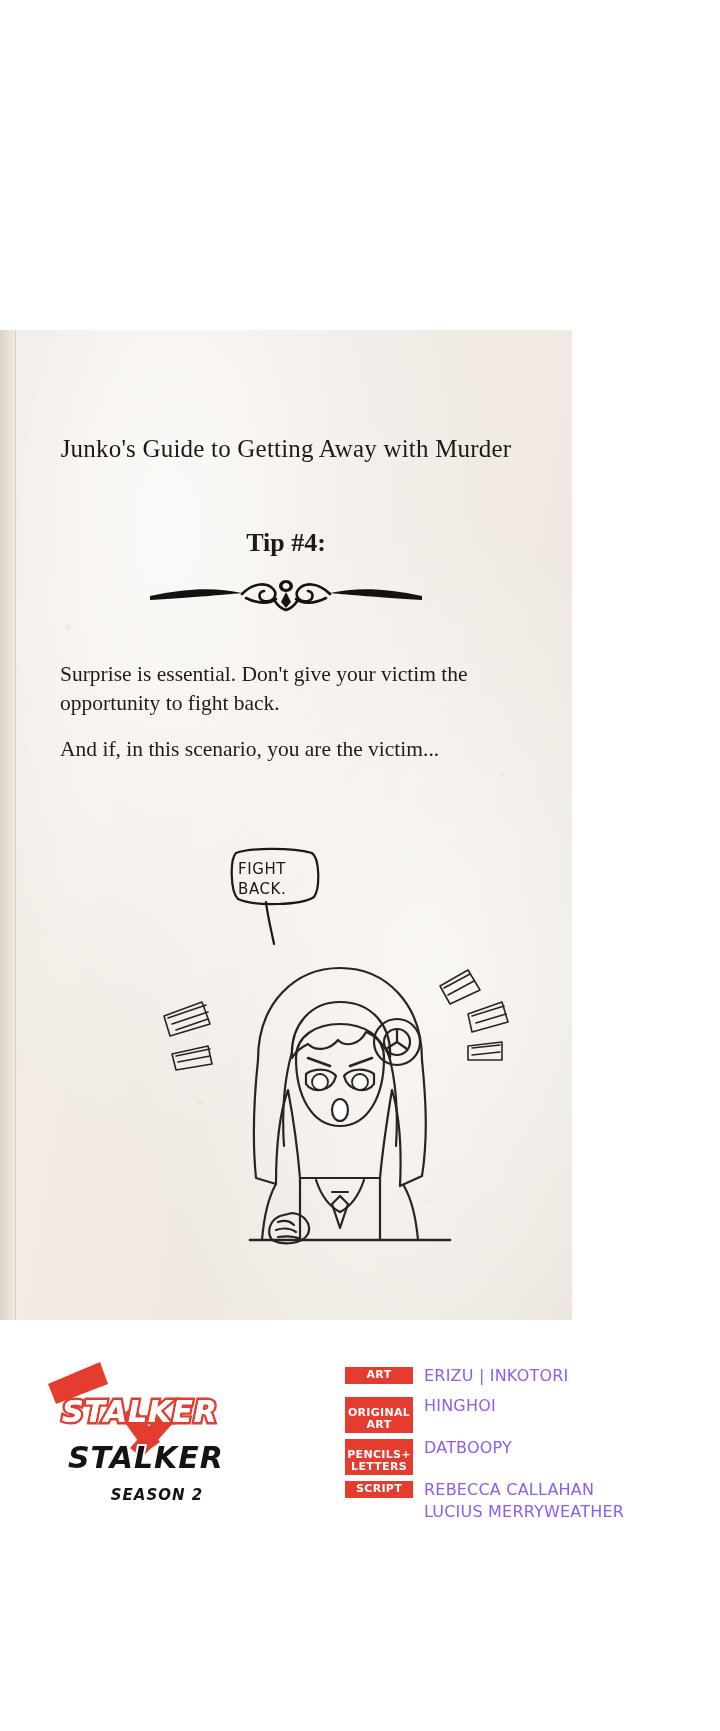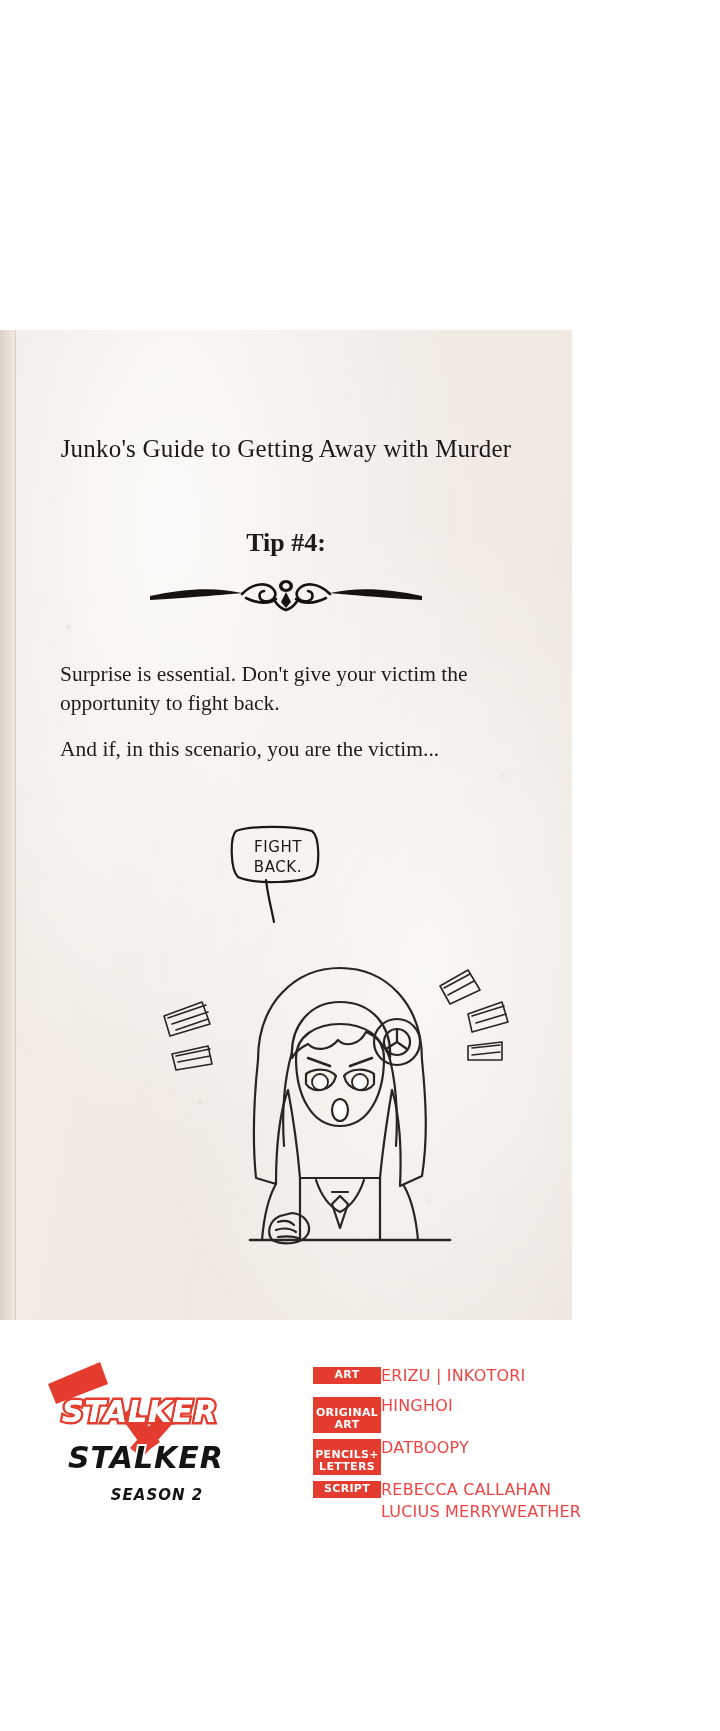--- a/index.html
+++ b/index.html
@@ -91,24 +91,23 @@
   }
   .body-text .para2 {
     display: block;
     margin-top: 17px;
   }
 
   
   .bubble {
     position: absolute;
     left: 228px;
-    top: 495px;
+    top: 517px;
     width: 96px;
     height: 72px;
-    text-align: center;
   }
   .bubble .bub-text {
     position: absolute;
     left: 10px;
     top: 12px;
     width: 80px;
     font-family: "DejaVu Sans", sans-serif;
     font-size: 15px;
     line-height: 20px;
     color: #1b1815;
@@ -170,28 +169,30 @@
     background: #e43d30;
     color: #ffffff;
     font-family: "DejaVu Sans", sans-serif;
     font-size: 11px;
     font-weight: bold;
     letter-spacing: .3px;
     text-align: center;
     padding: 2px 0 3px;
     line-height: 12px;
     margin-top: 2px;
+    margin-left: 32px;
   }
   .credit-tag.two-line { padding: 10px 0 2px; }
   .credit-names {
     flex: 1 1 auto;
+    padding-left: 11px;
     font-family: "DejaVu Sans", sans-serif;
     font-size: 16px;
     line-height: 22px;
-    color: #ef4444;
+    color: #8b5cf6;
     letter-spacing: .2px;
   }
 </style>
 </head>
 <body>
 
 <div class="panel">
   <div class="spine"></div>
   <div class="spine-line"></div>
   <div class="grain"></div>

